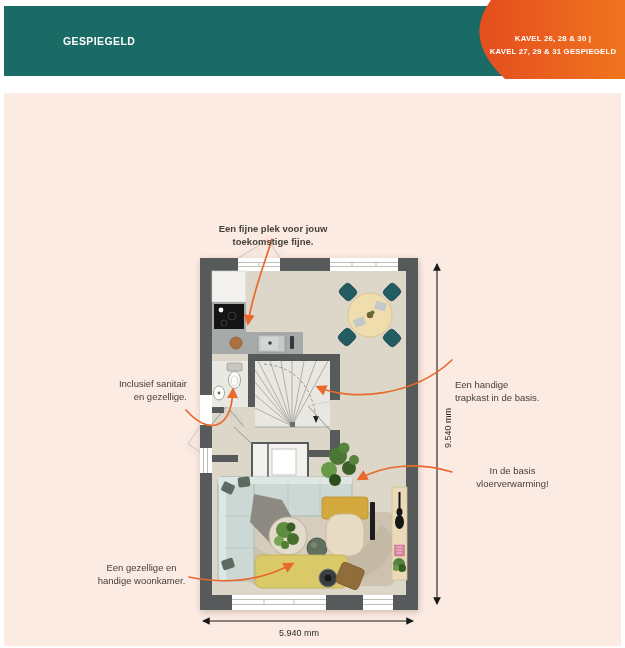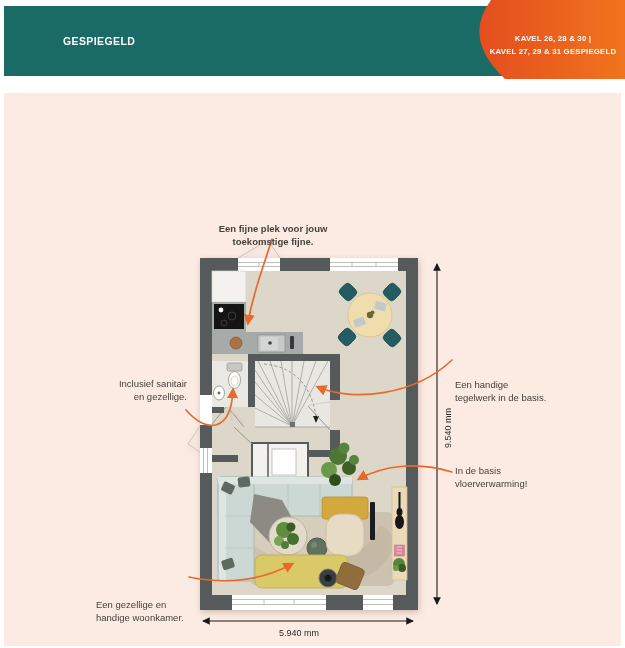--- a/index.html
+++ b/index.html
@@ -30,22 +30,22 @@
 
   
   .arrows{position:absolute;left:0;top:0;width:625px;height:648px;z-index:3;pointer-events:none;}
   .oarrow{stroke:var(--arrow);stroke-width:1.7;fill:none;stroke-linecap:round;}
 
   
   .note{position:absolute;z-index:4;color:#45413b;font-size:9.5px;line-height:13px;}
   .note-kitchen{left:193px;top:222px;width:160px;text-align:center;font-weight:bold;}
   .note-stair{left:455px;top:346px;width:110px;text-align:left;margin-top:32px;}
   .note-sanitary{left:100px;top:377px;width:87px;text-align:right;}
-  .note-heating{left:455px;top:464px;width:115px;text-align:left;}
-  .note-living{left:96px;top:561px;width:91px;text-align:left;margin-top:37px;}
+  .note-heating{left:455px;top:464px;width:115px;text-align:center;}
+  .note-living{left:96px;top:561px;width:91px;text-align:center;}
 
   .dim-label{position:absolute;z-index:4;color:#2b2b2b;font-size:9px;}
   .dim-v{left:420px;top:423px;width:56px;text-align:center;transform:rotate(-90deg);}
   .dim-h{left:249px;top:628px;width:100px;text-align:center;}
 </style>
 </head>
 <body>
 
 <div class="page">
 
@@ -262,21 +262,21 @@
     <path class="oarrow" d="M452,472 C416,461 382,466 359,479" marker-end="url(#oarr)"></path>
     <path class="oarrow" d="M189,577 C233,586 268,577 292,564" marker-end="url(#oarr)"></path>
   </svg>
 
   <div class="note note-kitchen">
     <div>Een fijne plek voor jouw</div>
     <div>toekomstige fijne.</div>
   </div>
   <div class="note note-stair">
     <div>Een handige</div>
-    <div>tegelwerk in de basis.</div>
+    <div>trapkast in de basis.</div>
   </div>
   <div class="note note-sanitary">
     <div>Inclusief sanitair</div>
     <div>en gezellige.</div>
   </div>
   <div class="note note-heating">
     <div>In de basis</div>
     <div>vloerverwarming!</div>
   </div>
   <div class="note note-living">

